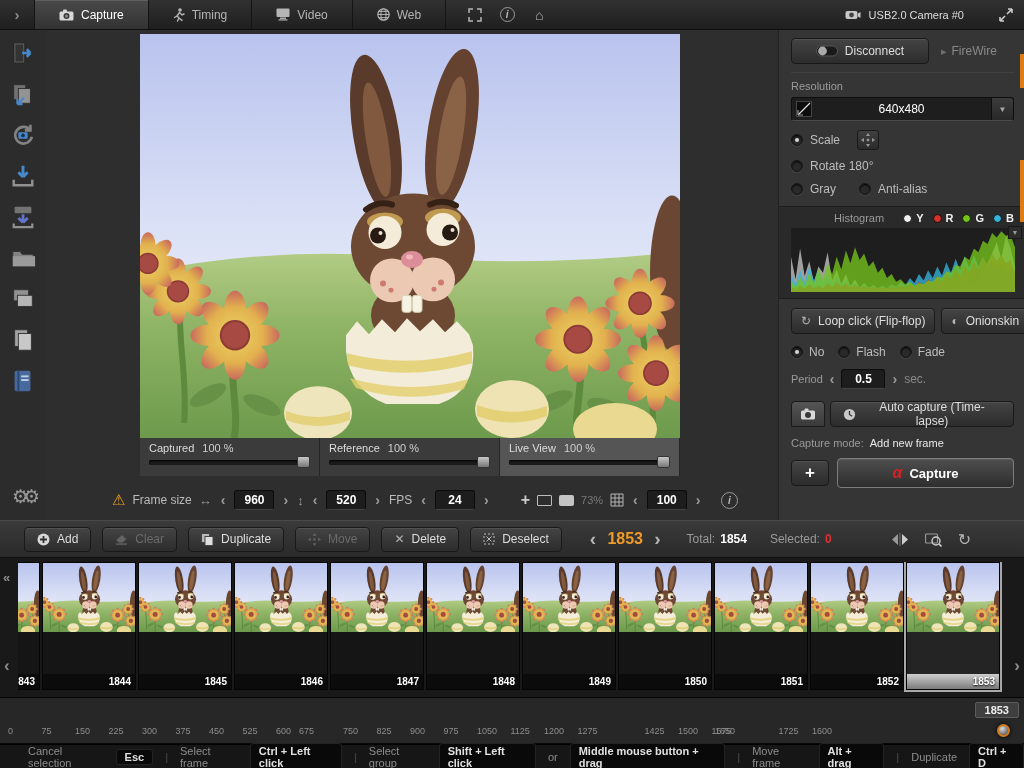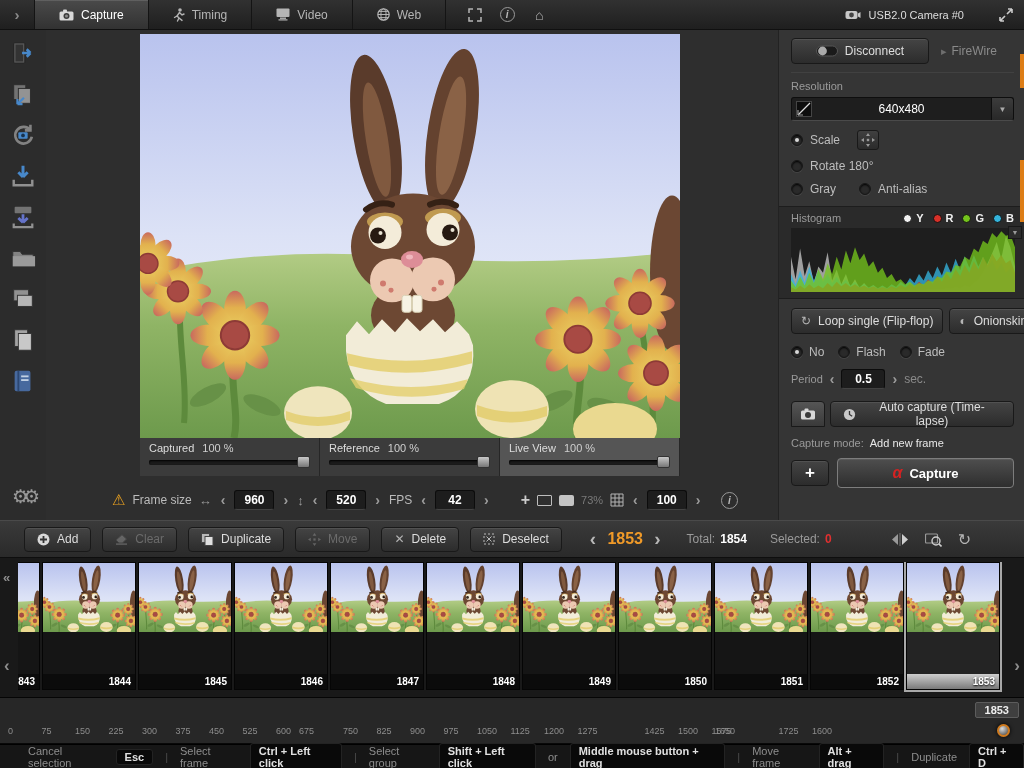--- a/index.html
+++ b/index.html
@@ -90,21 +90,21 @@
   .radio.sel::after { content:""; position:absolute; inset:3px; border-radius:50%; background:#d8d8d8; }
   .pad-btn { margin-left:10px; width:22px; height:20px; display:flex; align-items:center;
     justify-content:center; background:linear-gradient(#404040,#2b2b2b); border:1px solid #191919; border-radius:3px; }
   .scroll-accent { position:absolute; right:0; top:130px; width:4px; height:62px; background:#dd7d16; }
   .scroll-accent2 { position:absolute; right:0; top:24px; width:4px; height:34px; background:#dd7d16; }
   .scroll-down { position:absolute; right:2px; top:196px; width:14px; height:13px;
     background:#2c2c2c; border:1px solid #191919; color:#999; font-size:7px;
     display:flex; align-items:center; justify-content:center; }
   .hist-panel { margin:10px -10px 0 -12px; background:#2a2a2a; border-top:1px solid #1d1d1d;
     border-bottom:1px solid #1d1d1d; padding:5px 10px 6px 12px; }
-  .hist-head { display:flex; align-items:center; }
+  .hist-head { display:flex; align-items:center;margin-left:43px; }
   .hist-channels { margin-left:auto; display:flex; align-items:center; gap:9px; }
   .chan { display:inline-flex; align-items:center; gap:4px; }
   .chan-dot { width:9px; height:9px; border-radius:50%; border:1px solid #111; }
   .chan-label { color:#f0f0f0; font-size:11px; font-weight:bold; }
   .hist-chart { display:block; width:224px; height:64px; margin-top:4px; background:#1e1e1e; }
   .btns-row { margin-top:9px; gap:6px; }
   .btns-row .btn { padding:0 9px; white-space:nowrap; }
   .flash-row { gap:6px; margin-top:11px;text-align:right; }
   .flash-row .opt-label { margin-right:8px; }
   .period-row { margin-top:10px; gap:5px; }
@@ -435,21 +435,21 @@
     <span class="glyph dim">↔</span>
     <span class="chev">‹</span>
     <span class="valbox">960</span>
     <span class="chev">›</span>
     <span class="glyph dim">↕</span>
     <span class="chev">‹</span>
     <span class="valbox">520</span>
     <span class="chev">›</span>
     <span class="st-label">FPS</span>
     <span class="chev">‹</span>
-    <span class="valbox">42</span>
+    <span class="valbox">24</span>
     <span class="chev">›</span>
     <span class="gap"></span>
     <span class="plus-ic">+</span>
     <span class="rect-outline"></span>
     <span class="rect-filled"></span>
     <span class="zoom-val">73%</span>
     <svg width="14" height="14" viewBox="0 0 14 14">
         <path d="M1,1 h12 v12 h-12 Z M1,5 h12 M1,9 h12 M5,1 v12 M9,1 v12" stroke="#b5b5b5" fill="none"></path>
       </svg>
     <span class="chev">‹</span>
@@ -536,21 +536,21 @@
         <path d="M0,64 L0.0,28.8 L4.6,51.2 L9.1,20.5 L13.7,48.0 L18.3,33.3 L22.9,54.4 L27.4,38.4 L32.0,44.8 L36.6,24.3 L41.1,52.5 L45.7,41.6 L50.3,56.3 L54.9,46.1 L59.4,58.9 L64.0,51.2 L68.6,60.2 L73.1,55.0 L77.7,60.8 L82.3,57.6 L86.9,61.4 L91.4,58.9 L96.0,61.4 L100.6,60.2 L105.1,62.1 L109.7,60.8 L114.3,62.1 L118.9,61.4 L123.4,62.1 L128.0,61.4 L132.6,62.1 L137.1,61.4 L141.7,61.4 L146.3,60.8 L150.9,61.4 L155.4,60.2 L160.0,60.8 L164.6,58.9 L169.1,60.2 L173.7,57.6 L178.3,58.9 L182.9,55.0 L187.4,51.2 L192.0,44.8 L196.6,35.2 L201.1,25.6 L205.7,14.1 L210.3,30.7 L214.9,7.7 L219.4,19.2 L224.0,38.4 L224,64 Z" fill="#c4c4c4" fill-opacity="0.78"></path>
         <path d="M0,64 L0.0,46.1 L4.6,56.3 L9.1,42.2 L13.7,54.4 L18.3,38.4 L22.9,52.5 L27.4,42.2 L32.0,53.8 L36.6,46.1 L41.1,55.0 L45.7,48.6 L50.3,56.3 L54.9,51.2 L59.4,57.6 L64.0,53.8 L68.6,58.9 L73.1,55.7 L77.7,59.5 L82.3,57.0 L86.9,60.2 L91.4,57.6 L96.0,60.2 L100.6,56.3 L105.1,58.9 L109.7,53.8 L114.3,57.6 L118.9,49.9 L123.4,55.0 L128.0,46.1 L132.6,52.5 L137.1,42.2 L141.7,49.9 L146.3,38.4 L150.9,47.4 L155.4,34.6 L160.0,44.8 L164.6,30.7 L169.1,42.2 L173.7,28.2 L178.3,39.7 L182.9,26.9 L187.4,38.4 L192.0,28.8 L196.6,39.7 L201.1,32.0 L205.7,42.2 L210.3,35.2 L214.9,44.8 L219.4,39.7 L224.0,49.9 L224,64 Z" fill="#34b4dc" fill-opacity="0.78"></path>
         <path d="M0,64 L0.0,58.9 L4.6,61.4 L9.1,57.6 L13.7,60.8 L18.3,56.3 L22.9,60.2 L27.4,57.6 L32.0,60.2 L36.6,55.0 L41.1,58.9 L45.7,53.8 L50.3,58.2 L54.9,55.0 L59.4,58.9 L64.0,56.3 L68.6,59.5 L73.1,57.6 L77.7,60.2 L82.3,58.2 L86.9,60.8 L91.4,58.9 L96.0,60.8 L100.6,58.2 L105.1,60.2 L109.7,57.0 L114.3,59.5 L118.9,55.7 L123.4,58.9 L128.0,53.8 L132.6,57.6 L137.1,51.2 L141.7,55.7 L146.3,48.0 L150.9,53.8 L155.4,44.8 L160.0,51.2 L164.6,41.0 L169.1,48.0 L173.7,37.1 L178.3,44.8 L182.9,33.3 L187.4,41.6 L192.0,28.8 L196.6,37.1 L201.1,25.6 L205.7,33.3 L210.3,26.9 L214.9,35.2 L219.4,32.0 L224.0,44.8 L224,64 Z" fill="#cc3028" fill-opacity="0.78"></path>
         <path d="M0,64 L0.0,52.5 L4.6,58.9 L9.1,48.6 L13.7,57.6 L18.3,44.8 L22.9,55.0 L27.4,41.0 L32.0,51.2 L36.6,35.2 L41.1,46.1 L45.7,28.8 L50.3,41.6 L54.9,22.4 L59.4,35.2 L64.0,19.2 L68.6,32.0 L73.1,25.6 L77.7,38.4 L82.3,33.3 L86.9,44.8 L91.4,39.7 L96.0,49.9 L100.6,46.1 L105.1,53.8 L109.7,51.2 L114.3,56.3 L118.9,53.8 L123.4,57.6 L128.0,55.0 L132.6,56.3 L137.1,52.5 L141.7,53.8 L146.3,48.6 L150.9,49.9 L155.4,43.5 L160.0,44.8 L164.6,37.1 L169.1,38.4 L173.7,28.8 L178.3,32.0 L182.9,20.5 L187.4,24.3 L192.0,12.8 L196.6,16.0 L201.1,5.1 L205.7,9.6 L210.3,3.2 L214.9,7.7 L219.4,6.4 L224.0,19.2 L224,64 Z" fill="#74c41c" fill-opacity="0.78"></path>
       </svg>
   </div>
 
   <div class="row btns-row">
     <button class="btn">
       <span class="glyph">↻</span>
-      <span>Loop single (Flip-flop)</span>
+      <span>Loop click (Flip-flop)</span>
     </button>
     <button class="btn">
       <span class="glyph">◐</span>
       <span>Onionskin</span>
     </button>
   </div>
 
   <div class="opt-row flash-row">
     <span class="radio sel"></span>
     <span class="opt-label">No</span>

